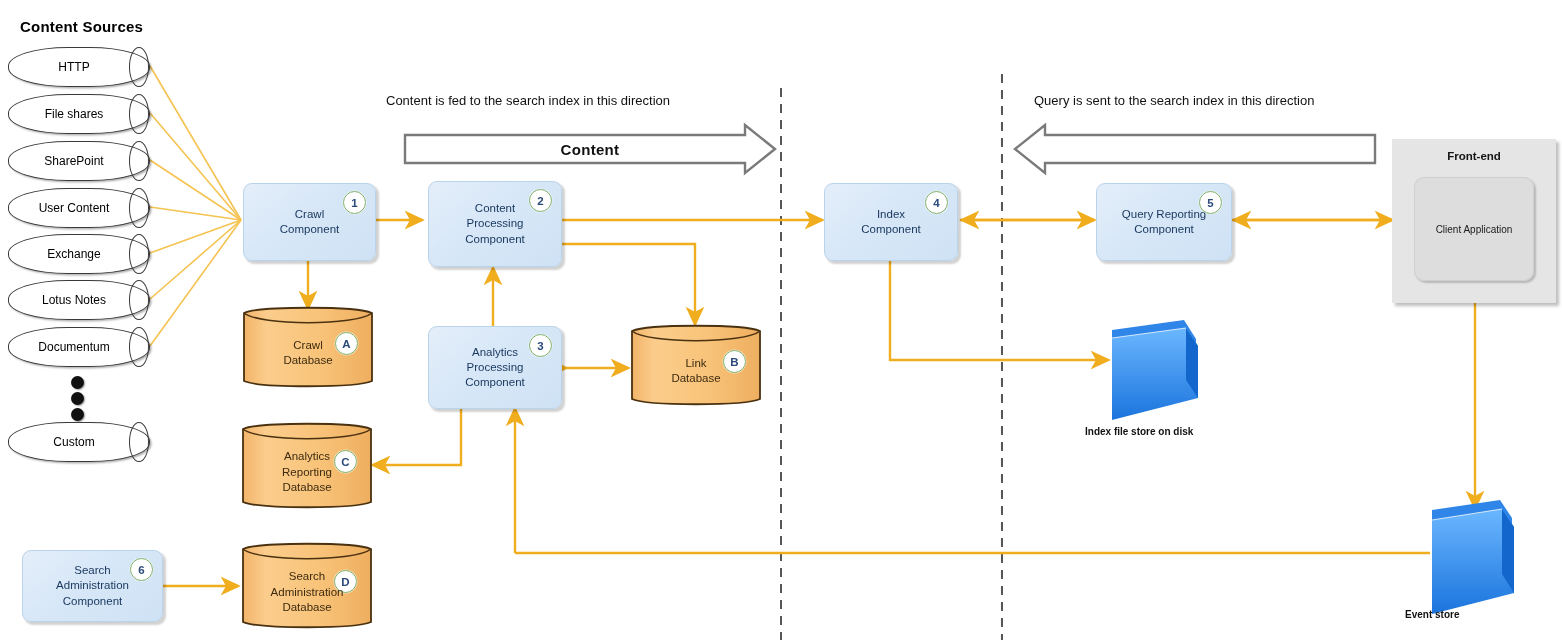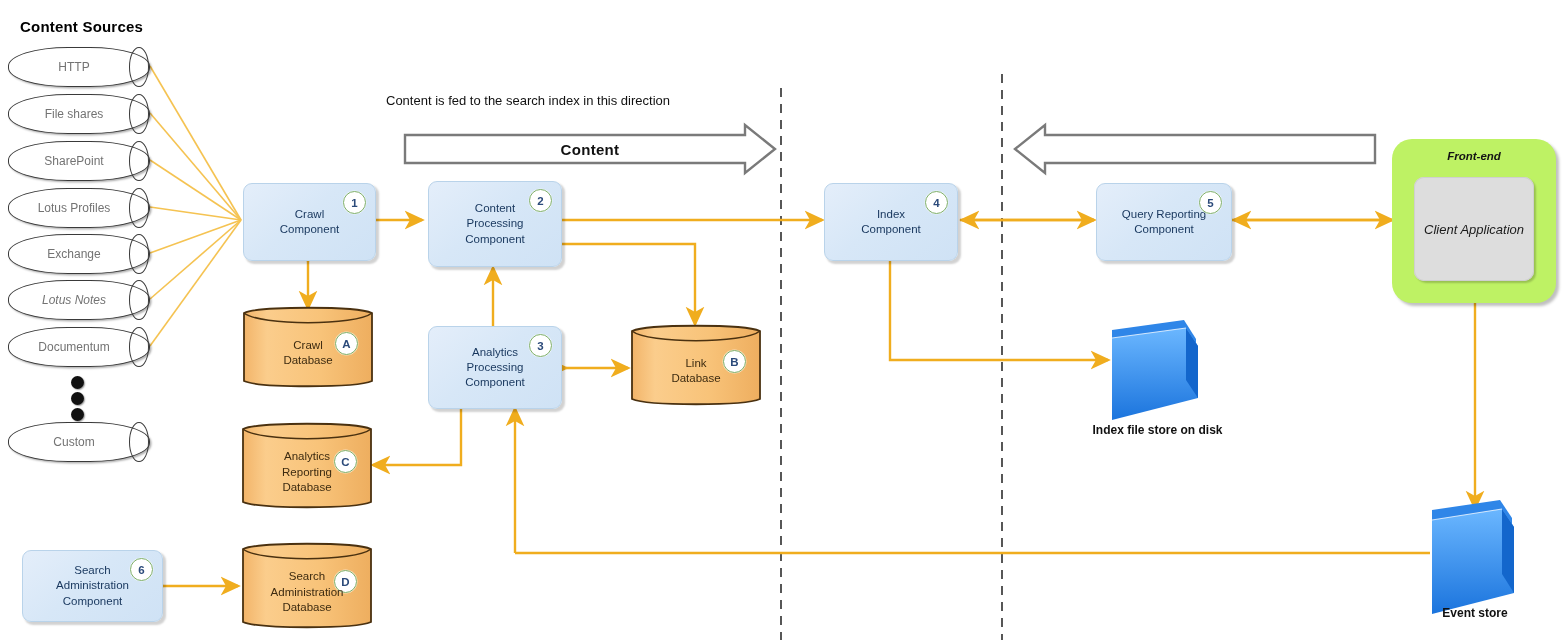--- a/index.html
+++ b/index.html
@@ -25,21 +25,21 @@
     border-radius:60px/19px;
     box-shadow:1.5px 1.5px 2px rgba(0,0,0,.30);
     display:flex;align-items:center;justify-content:center;
   }
   .src::after{
     content:"";position:absolute;right:0px;top:-1.3px;
     width:18px;height:38px;border:1.3px solid #3a3a3a;
     border-radius:50%/50%;background:transparent;
     box-sizing:content-box;
   }
-  .src span{font-size:12px;color:#737373;position:relative;z-index:2;padding-right:10px;}
+  .src span{font-size:12px;color:#000000;position:relative;z-index:2;padding-right:10px;}
 
   .dots{position:absolute;left:62px;width:30px;text-align:center;}
   .dots i{display:block;width:13px;height:13px;border-radius:50%;
     background:#111;margin:3px auto;box-shadow:1px 1px 1.5px rgba(0,0,0,.4);}
 
   
   .comp{
     position:absolute;box-sizing:border-box;
     background:linear-gradient(140deg,#e4eefa 0%,#d7e7f7 45%,#cfe2f5 100%);
     border:1px solid #b9d3ea;border-radius:9px;
@@ -63,40 +63,39 @@
   
   .db{position:absolute;box-sizing:border-box;}
   .db .lbl{
     position:absolute;left:0;right:0;top:50%;transform:translateY(-50%);
     text-align:center;font-size:11.5px;line-height:1.33;color:#3d2b10;
     z-index:3;padding:0 6px;
   }
 
   
   .frontend{
-    position:absolute;background:#bef264;border-radius:20px;
+    position:absolute;background:#e5e5e5;border-radius:0;
     box-shadow:3px 3px 3px rgba(0,0,0,.25);
-    font-style:italic;
   }
   .frontend .fe-title{
     position:absolute;left:0;right:0;top:11px;text-align:center;
     font-size:11.5px;font-weight:bold;color:#141414;
   }
   .client-app{
     position:absolute;background:#dddddd;border-radius:10px;
     box-shadow:inset 0 0 0 1px #cfcfcf, 2px 2px 2px rgba(0,0,0,.2);
     display:flex;align-items:center;justify-content:center;
   }
-  .client-app span{font-size:13px;color:#1a1a1a;}
+  .client-app span{font-size:10px;color:#1a1a1a;}
 
   
   .folder{position:absolute;}
   .folder-cap{
-    position:absolute;left:0;right:0;bottom:-18px;text-align:center;
-    font-size:12px;font-weight:bold;color:#111;white-space:nowrap;
+    position:absolute;left:0;right:0;bottom:-18px;
+    font-size:10px;font-weight:bold;color:#111;white-space:nowrap;
   }
 
   
   .banner{position:absolute;}
   .banner .btxt{
     position:absolute;left:0;right:0;top:50%;transform:translateY(-50%);
     text-align:center;font-size:15px;font-weight:bold;color:#111;
     letter-spacing:.3px;
   }
   .dir-note{
@@ -235,41 +234,42 @@
   <div class="src" style="top:39px;">
       <span>HTTP</span>
     </div>
   <div class="src" style="top:86px;">
       <span>File shares</span>
     </div>
   <div class="src" style="top:133px;justify-content:center;">
       <span>SharePoint</span>
     </div>
   <div class="src" style="top:180px;">
-      <span>Lotus Profiles</span>
+      <span>User Content</span>
     </div>
   <div class="src" style="top:226px;">
       <span>Exchange</span>
     </div>
-  <div class="src" style="top:272px;font-style:italic;">
+  <div class="src" style="top:272px;">
       <span>Lotus Notes</span>
     </div>
   <div class="src" style="top:319px;">
       <span>Documentum</span>
     </div>
   <div class="dots" style="top:365px;">
       <i></i>
       <i></i>
       <i></i>
     </div>
   <div class="src" style="top:414px;">
       <span>Custom</span>
     </div>
 
   <div class="dir-note" style="left:386px;top:85px;">Content is fed to the search index in this direction</div>
+  <div class="dir-note" style="left:1034px;top:85px;">Query is sent to the search index in this direction</div>
 
   <div class="banner" style="left:405px;top:127px;width:370px;height:28px;">
     <div class="btxt">Content</div>
   </div>
 
   <div class="comp" style="left:243px;top:175px;width:133px;height:78px;">
     <div class="lbl">
       <span>Crawl</span><br>
       <span>Component</span>
     </div>

